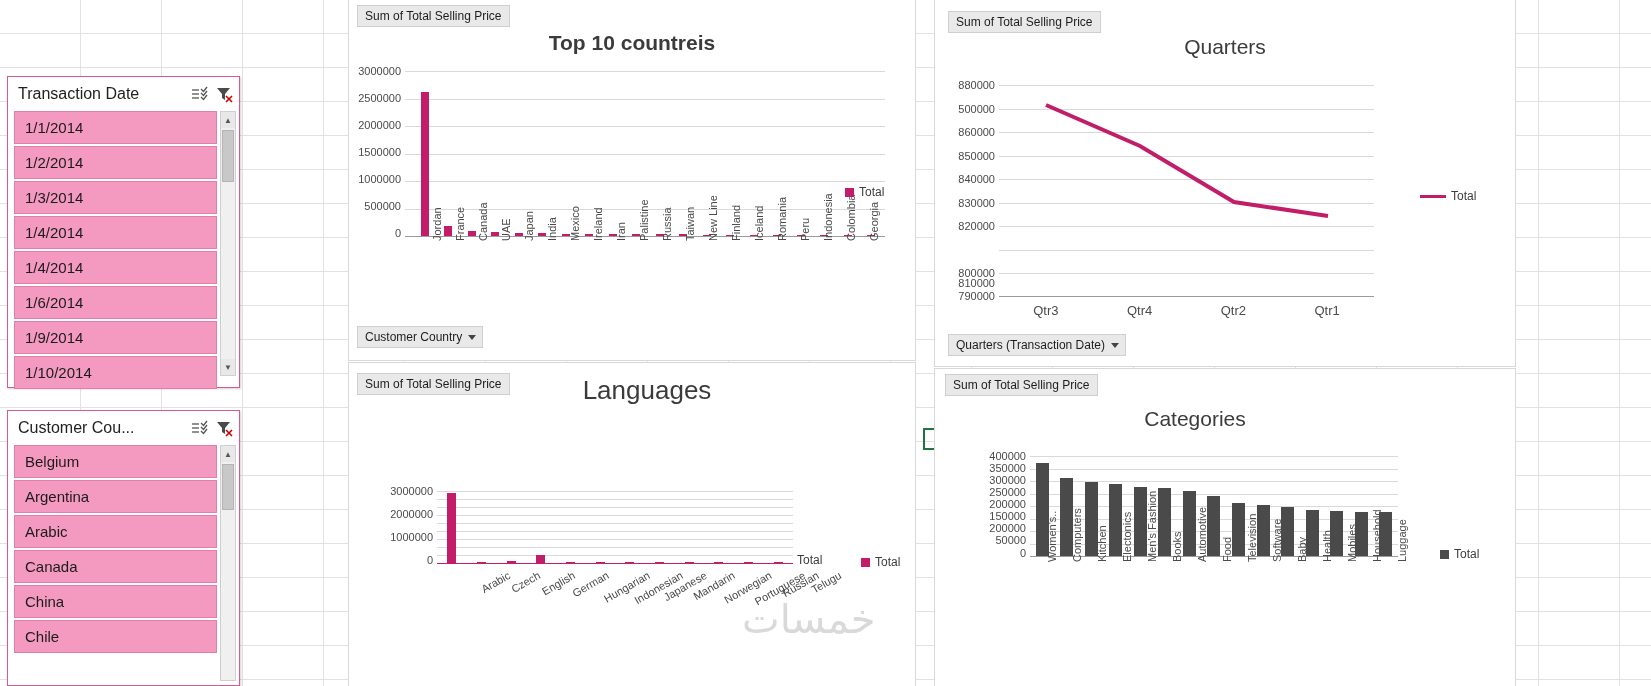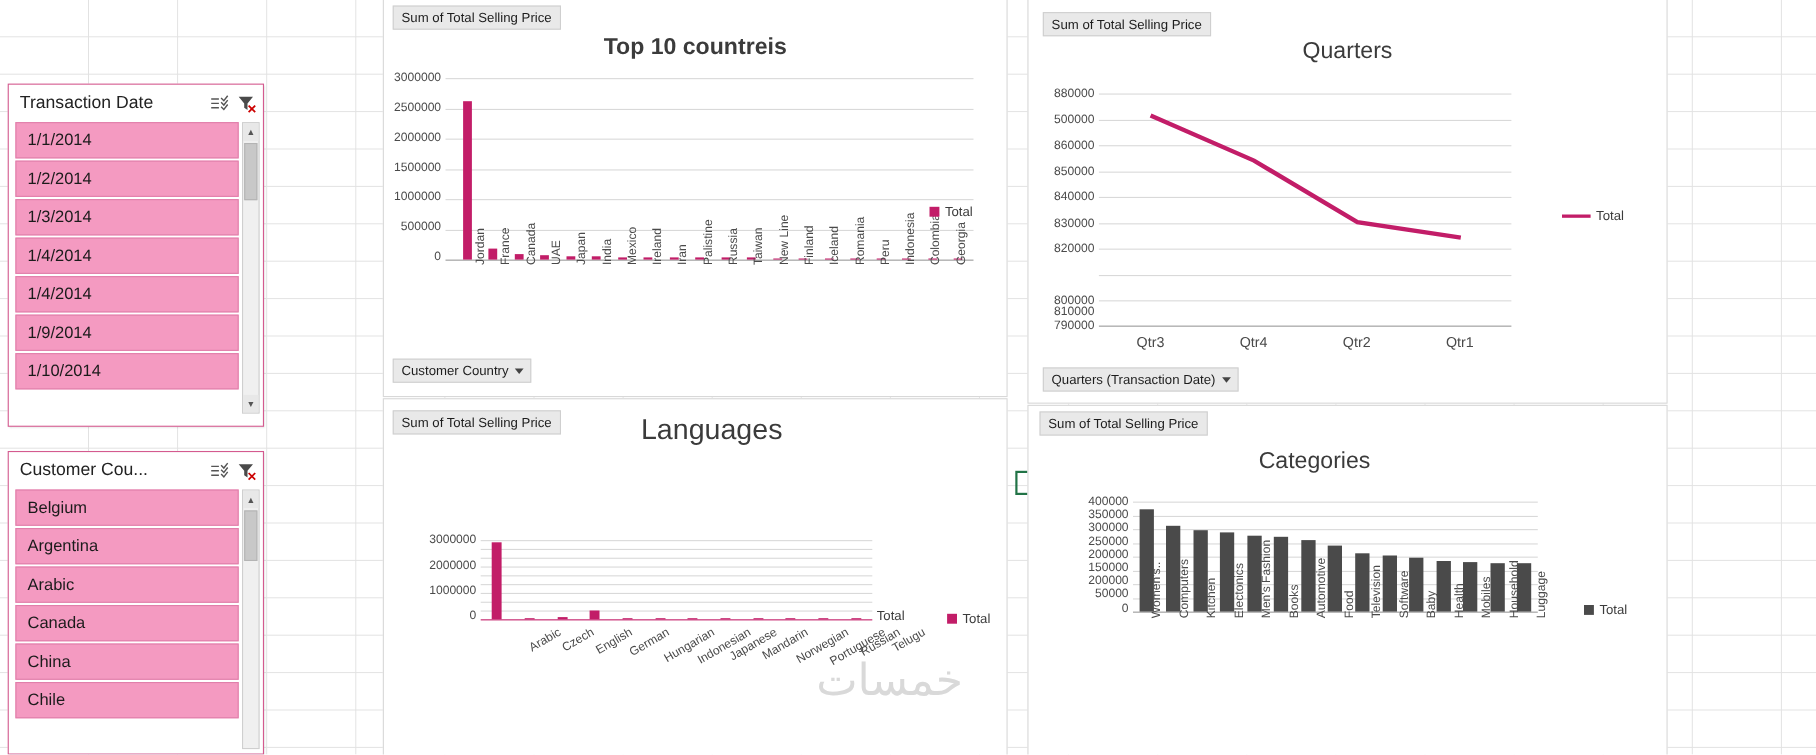--- a/index.html
+++ b/index.html
@@ -204,20 +204,21 @@
           </svg>
         </span>
       </div>
     </div>
     <div class="slicer-body" style="height:272px;">
       <div class="slicer-item">1/1/2014</div>
       <div class="slicer-item">1/2/2014</div>
       <div class="slicer-item">1/3/2014</div>
       <div class="slicer-item">1/4/2014</div>
       <div class="slicer-item">1/4/2014</div>
+      <div class="slicer-item">1/6/2014</div>
       <div class="slicer-item">1/9/2014</div>
       <div class="slicer-item">1/10/2014</div>
       <div class="slicer-scroll" style="height:265px;">
         <div class="sb-arrow">▲</div>
         <div class="sb-thumb" style="top:18px; height:52px;"></div>
         <div class="sb-arrow" style="position:absolute;bottom:0;left:0;right:0;">▼</div>
       </div>
     </div>
   </div>
 

